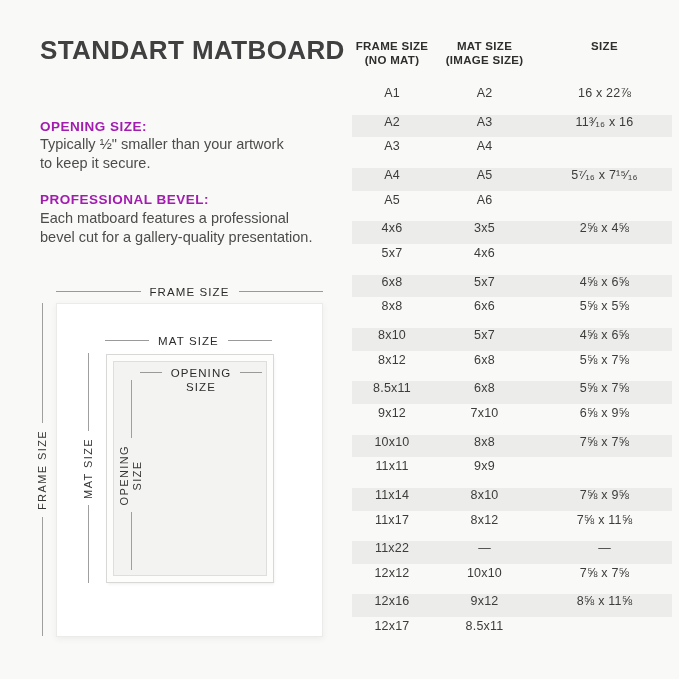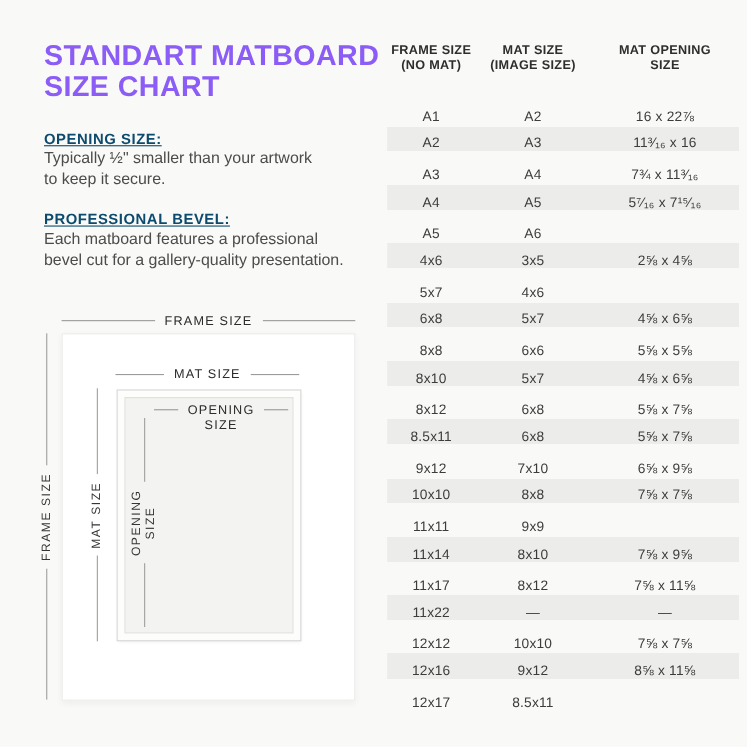--- a/index.html
+++ b/index.html
@@ -6,24 +6,24 @@
   .canvas{
     position:relative;width:679px;height:679px;background:#f9f9f7;
     font-family:"Liberation Sans","DejaVu Sans",sans-serif;
     color:#2b2b29;overflow:hidden;
   }
   .abs{position:absolute;}
 
   
   .title{
     left:40px;top:36px;font-size:26px;line-height:28px;font-weight:700;
-    letter-spacing:.4px;color:#8b5cf6;
+    letter-spacing:.4px;color:#404040;
   }
   .sec-heading{
-    left:40px;font-size:13.5px;font-weight:700;letter-spacing:.5px;color:#0c4a6e;text-decoration:underline;
+    left:40px;font-size:13.5px;font-weight:700;letter-spacing:.5px;color:#a21caf;
   }
   .sec-body{
     left:40px;font-size:14.5px;line-height:18.5px;color:#4c4c4a;white-space:pre-line;
   }
 
   
   .frame-box{
     left:56px;top:303px;width:267px;height:334px;background:#ffffff;
     border:1px solid #ebebe9;box-shadow:0 2px 6px rgba(70,70,64,.07);
     box-sizing:border-box;
@@ -50,41 +50,40 @@
     line-height:13px;padding:7px 0;white-space:pre-line;text-align:center;
   }
 
   
   .thead{left:352px;top:39px;width:320px;display:flex;}
   .thcell{
     text-align:center;font-size:11.5px;line-height:14px;font-weight:700;
     letter-spacing:.3px;color:#2e2e2c;
   }
   .tbody{left:352px;top:86px;width:320px;}
-  .trow{display:flex;align-items:flex-end;height:26.67px;box-sizing:border-box;}
+  .trow{display:flex;align-items:flex-start;height:26.67px;box-sizing:border-box;}
   .trow.alt{
     background:#ececea;background-clip:padding-box;
     border-top:2px solid transparent;border-bottom:2px solid transparent;
   }
   .tcell{
     text-align:center;font-size:12.5px;color:#3c3c3a;letter-spacing:.2px;
     white-space:nowrap;
   }
   .c0{width:80px;}
   .c1{width:105px;}
   .c2{width:135px;}
 </style>
 </head>
 <body>
 
 <div class="canvas">
 
   <div class="abs title">
     <div>STANDART MATBOARD</div>
-    <div>SIZE CHART</div>
   </div>
 
   <div class="abs sec-heading" style="top:119px;">OPENING SIZE:</div>
   <div class="abs sec-body" style="top:135px;">Typically ½" smaller than your artwork
 to keep it secure.</div>
 
   <div class="abs sec-heading" style="top:192px;">PROFESSIONAL BEVEL:</div>
   <div class="abs sec-body" style="top:209px;">Each matboard features a professional
 bevel cut for a gallery-quality presentation.</div>
 
@@ -135,40 +134,38 @@
   <div class="abs thead">
     <div class="thcell c0">
       <div>FRAME SIZE</div>
       <div>(NO MAT)</div>
     </div>
     <div class="thcell c1">
       <div>MAT SIZE</div>
       <div>(IMAGE SIZE)</div>
     </div>
     <div class="thcell c2">
-      <div>MAT OPENING</div>
       <div>SIZE</div>
     </div>
   </div>
 
   <div class="abs tbody">
       <div class="trow">
         <div class="tcell c0">A1</div>
         <div class="tcell c1">A2</div>
         <div class="tcell c2">16 x 22⅞</div>
       </div>
       <div class="trow alt">
         <div class="tcell c0">A2</div>
         <div class="tcell c1">A3</div>
         <div class="tcell c2">11³⁄₁₆ x 16</div>
       </div>
       <div class="trow">
         <div class="tcell c0">A3</div>
         <div class="tcell c1">A4</div>
-        <div class="tcell c2">7¾ x 11³⁄₁₆</div>
       </div>
       <div class="trow alt">
         <div class="tcell c0">A4</div>
         <div class="tcell c1">A5</div>
         <div class="tcell c2">5⁷⁄₁₆ x 7¹⁵⁄₁₆</div>
       </div>
       <div class="trow">
         <div class="tcell c0">A5</div>
         <div class="tcell c1">A6</div>
       </div>

